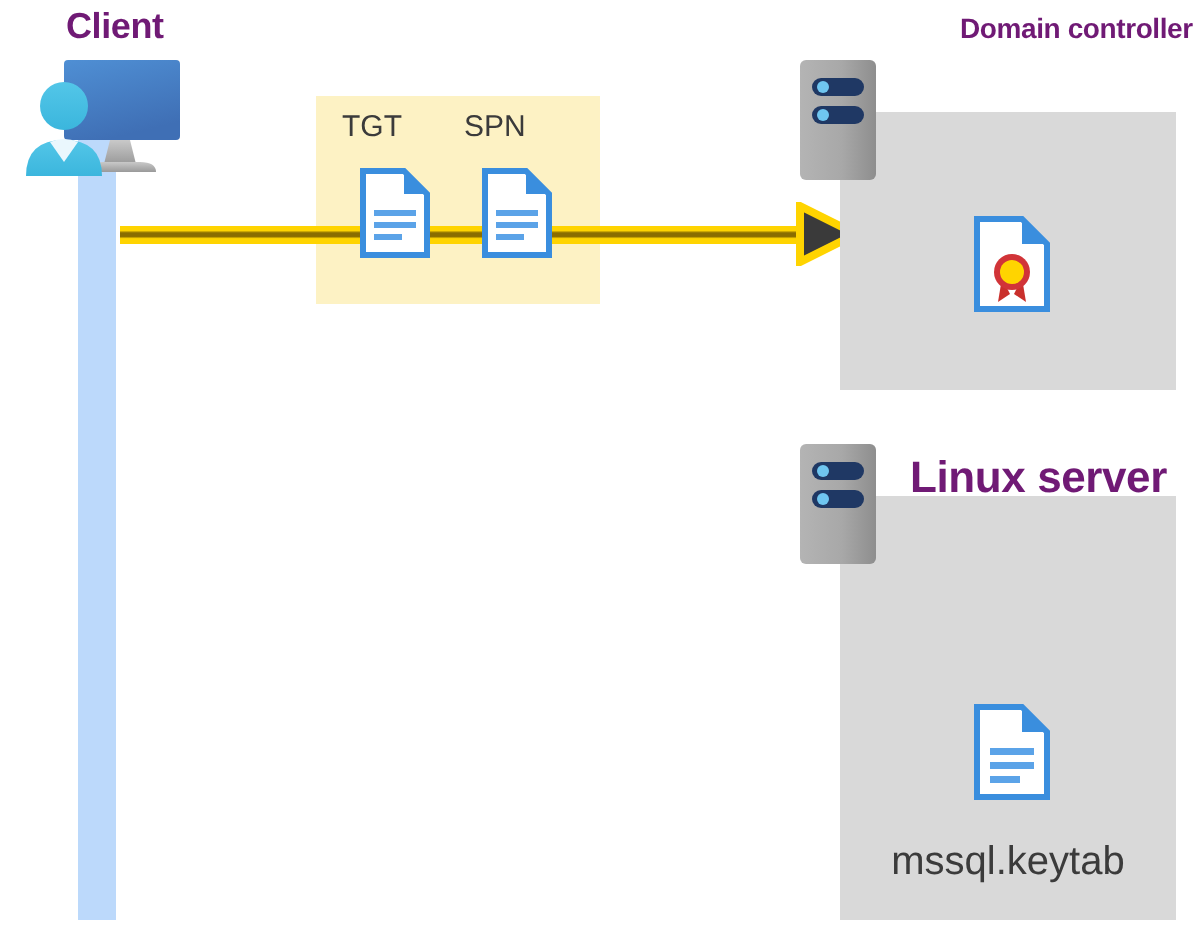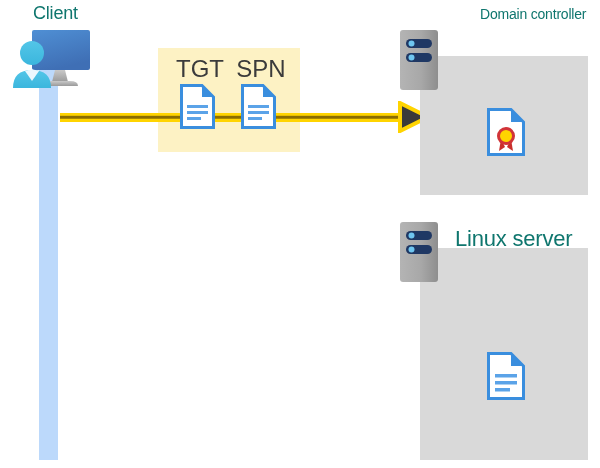--- a/index.html
+++ b/index.html
@@ -11,22 +11,22 @@
     overflow:hidden;
   }
   .stage{position:absolute;left:0;top:0;width:600px;height:468px;}
 
   
   .abs{position:absolute;}
 
   
   .hdr{
     position:absolute;
-    font-weight:normal;
-    color:#0f766e;
+    font-weight:bold;
+    color:#701a75;
     font-size:18px;
     line-height:22px;
     letter-spacing:-0.2px;
   }
   #client-title{left:33px;top:2px;font-size:18px;}
   #dc-title{left:480px;top:3px;width:130px;font-size:14px;}
   #linux-title{left:455px;top:228px;font-size:22px;}
 
   
   #client-lifeline{
@@ -76,23 +76,22 @@
     position:absolute;left:420px;top:420px;width:168px;
     text-align:center;
     font-size:20px;
     color:#3b3b3b;
     font-family:"Liberation Sans", sans-serif;
   }
 
   
   .doc-label{
     position:absolute;
-    font-size:24px;
+    font-size:15px;
     color:#3b3b3b;
-    text-align:center;
     width:58px;
   }
   #tgt-label{left:171px;top:55px;}
   #spn-label{left:232px;top:55px;}
   #tgt-icon{left:180px;top:84px;width:35px;height:45px;}
   #spn-icon{left:241px;top:84px;width:35px;height:45px;}
 </style>
 </head>
 <body>
 
@@ -225,14 +224,15 @@
   <div class="abs" id="keytab-icon">
     <svg width="38" height="48" viewBox="0 0 38 48" xmlns="http://www.w3.org/2000/svg">
       <path d="M1.5 1.5 H24 L36.5 14 V46.5 H1.5 Z" fill="#ffffff" stroke="#3a8ede" stroke-width="3"></path>
       <path d="M24 1.5 L36.5 14 H24 Z" fill="#3a8ede"></path>
       <rect x="8" y="22" width="22" height="3.5" fill="#5ba3e8"></rect>
       <rect x="8" y="29" width="22" height="3.5" fill="#5ba3e8"></rect>
       <rect x="8" y="36" width="15" height="3.5" fill="#5ba3e8"></rect>
     </svg>
   </div>
 
+  <div id="keytab-label">mssql.keytab</div>
 
 </div>
 
 </body></html>

